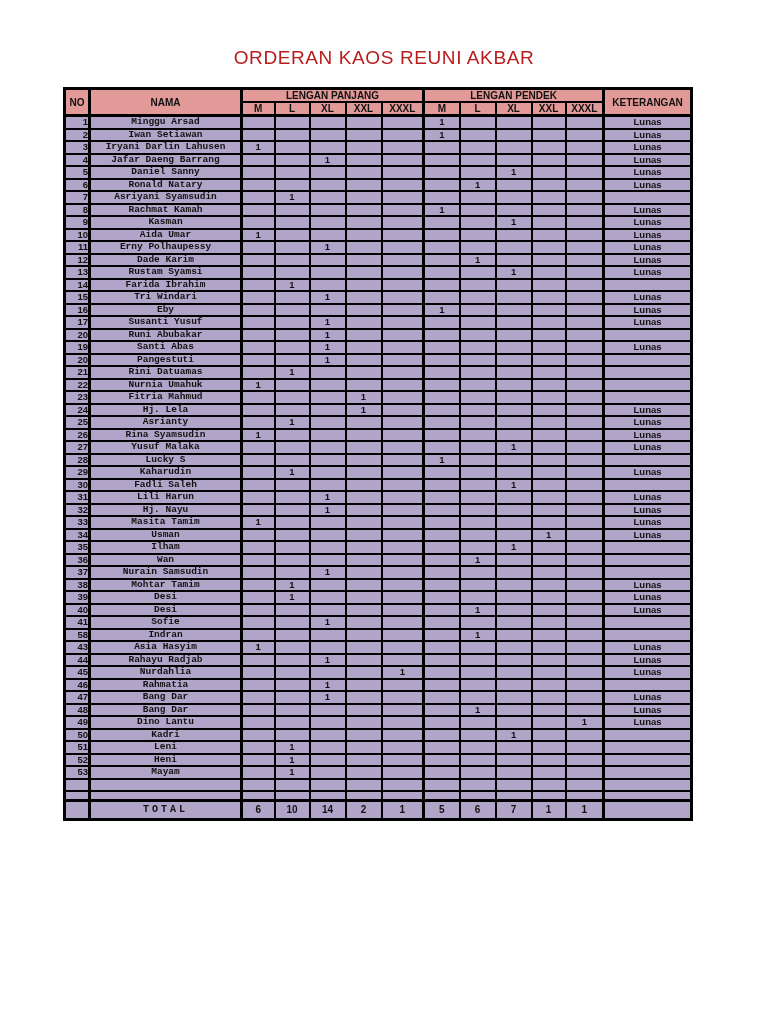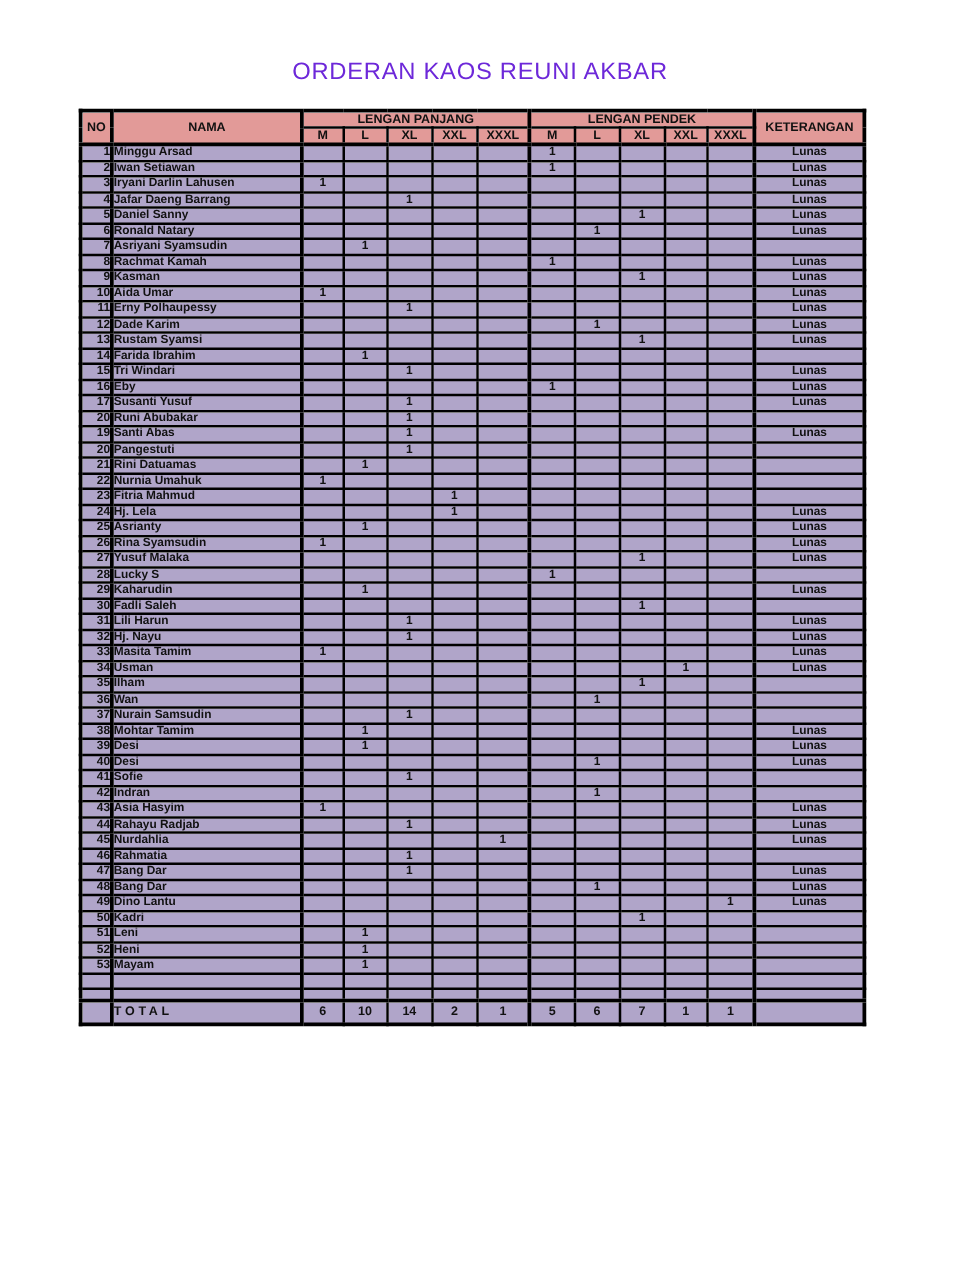--- a/index.html
+++ b/index.html
@@ -9,21 +9,21 @@
     --text-c:#111111;
   }
   html,body{margin:0;padding:0;}
   body{
     width:768px;height:1024px;background:#ffffff;position:relative;
     font-family:"Liberation Sans",sans-serif;color:var(--text-c);
     overflow:hidden;
   }
   .title-wrap{
     position:absolute;top:46px;left:0;right:0;text-align:center;
-    font-size:19px;line-height:23px;letter-spacing:0.6px;color:#6d28d9;
+    font-size:19px;line-height:23px;letter-spacing:0.6px;color:#b91c1c;
   }
   table.order{
     position:absolute;left:63px;top:87px;width:627px;
     border-collapse:collapse;table-layout:fixed;
     border:3px solid var(--border-c);
   }
   table.order th, table.order td{
     border:2px solid var(--border-c);
     padding:0;overflow:hidden;white-space:nowrap;
     font-weight:700;
@@ -32,21 +32,21 @@
     background:var(--header-bg);
     font-size:10px;height:11px;line-height:11px;text-align:center;
   }
   thead tr.hdr2 th{border-bottom:3px solid var(--border-c);}
   thead th.span2{border-bottom:3px solid var(--border-c);}
   tbody td{
     background:var(--row-bg);
     font-size:9.5px;height:10.5px;line-height:10.5px;
   }
   td.c-no{text-align:right;padding-right:3px;}
-  td.c-nama{text-align:left;padding-left:3px;}
+  td.c-nama{text-align:center;padding-left:3px;font-family:Liberation Mono, monospace;}
   td.c-size{text-align:center;}
   td.c-ket{text-align:center;padding-left:3px;}
   .grp{border-left-width:3px !important;border-left-style:solid;border-left-color:var(--border-c);}
   tr.empty-row.short td{height:7px;line-height:7px;}
   tr.total-row td{
     border-top:3px solid var(--border-c);
     height:16px;line-height:16px;font-size:10px;
   }
   tr.total-row td.c-nama{letter-spacing:3px;margin-top:32px;}
 </style>
@@ -704,21 +704,21 @@
         <td class="c-size"></td>
         <td class="c-size"></td>
         <td class="c-size grp"></td>
         <td class="c-size"></td>
         <td class="c-size"></td>
         <td class="c-size"></td>
         <td class="c-size"></td>
         <td class="c-ket grp"></td>
       </tr>
       <tr>
-        <td class="c-no">42</td>
+        <td class="c-no">58</td>
         <td class="c-nama grp">Indran</td>
         <td class="c-size grp"></td>
         <td class="c-size"></td>
         <td class="c-size"></td>
         <td class="c-size"></td>
         <td class="c-size"></td>
         <td class="c-size grp"></td>
         <td class="c-size">1</td>
         <td class="c-size"></td>
         <td class="c-size"></td>

